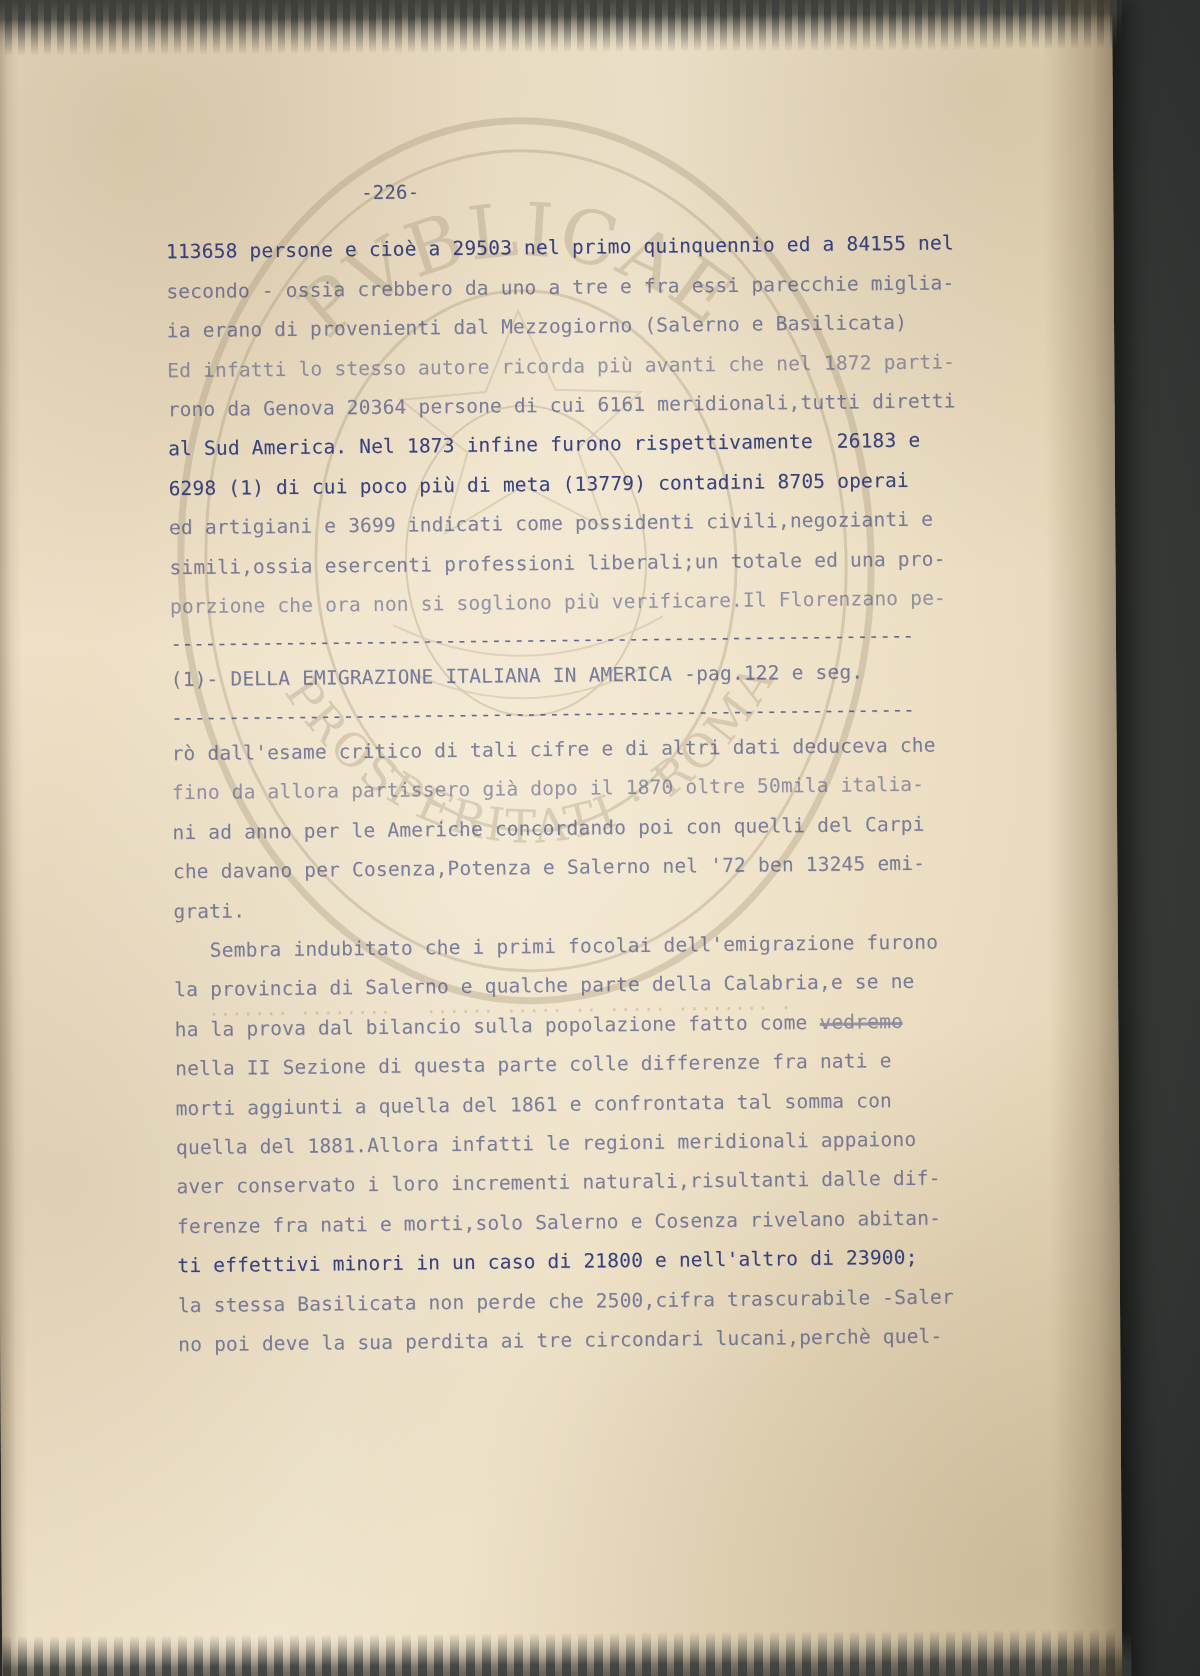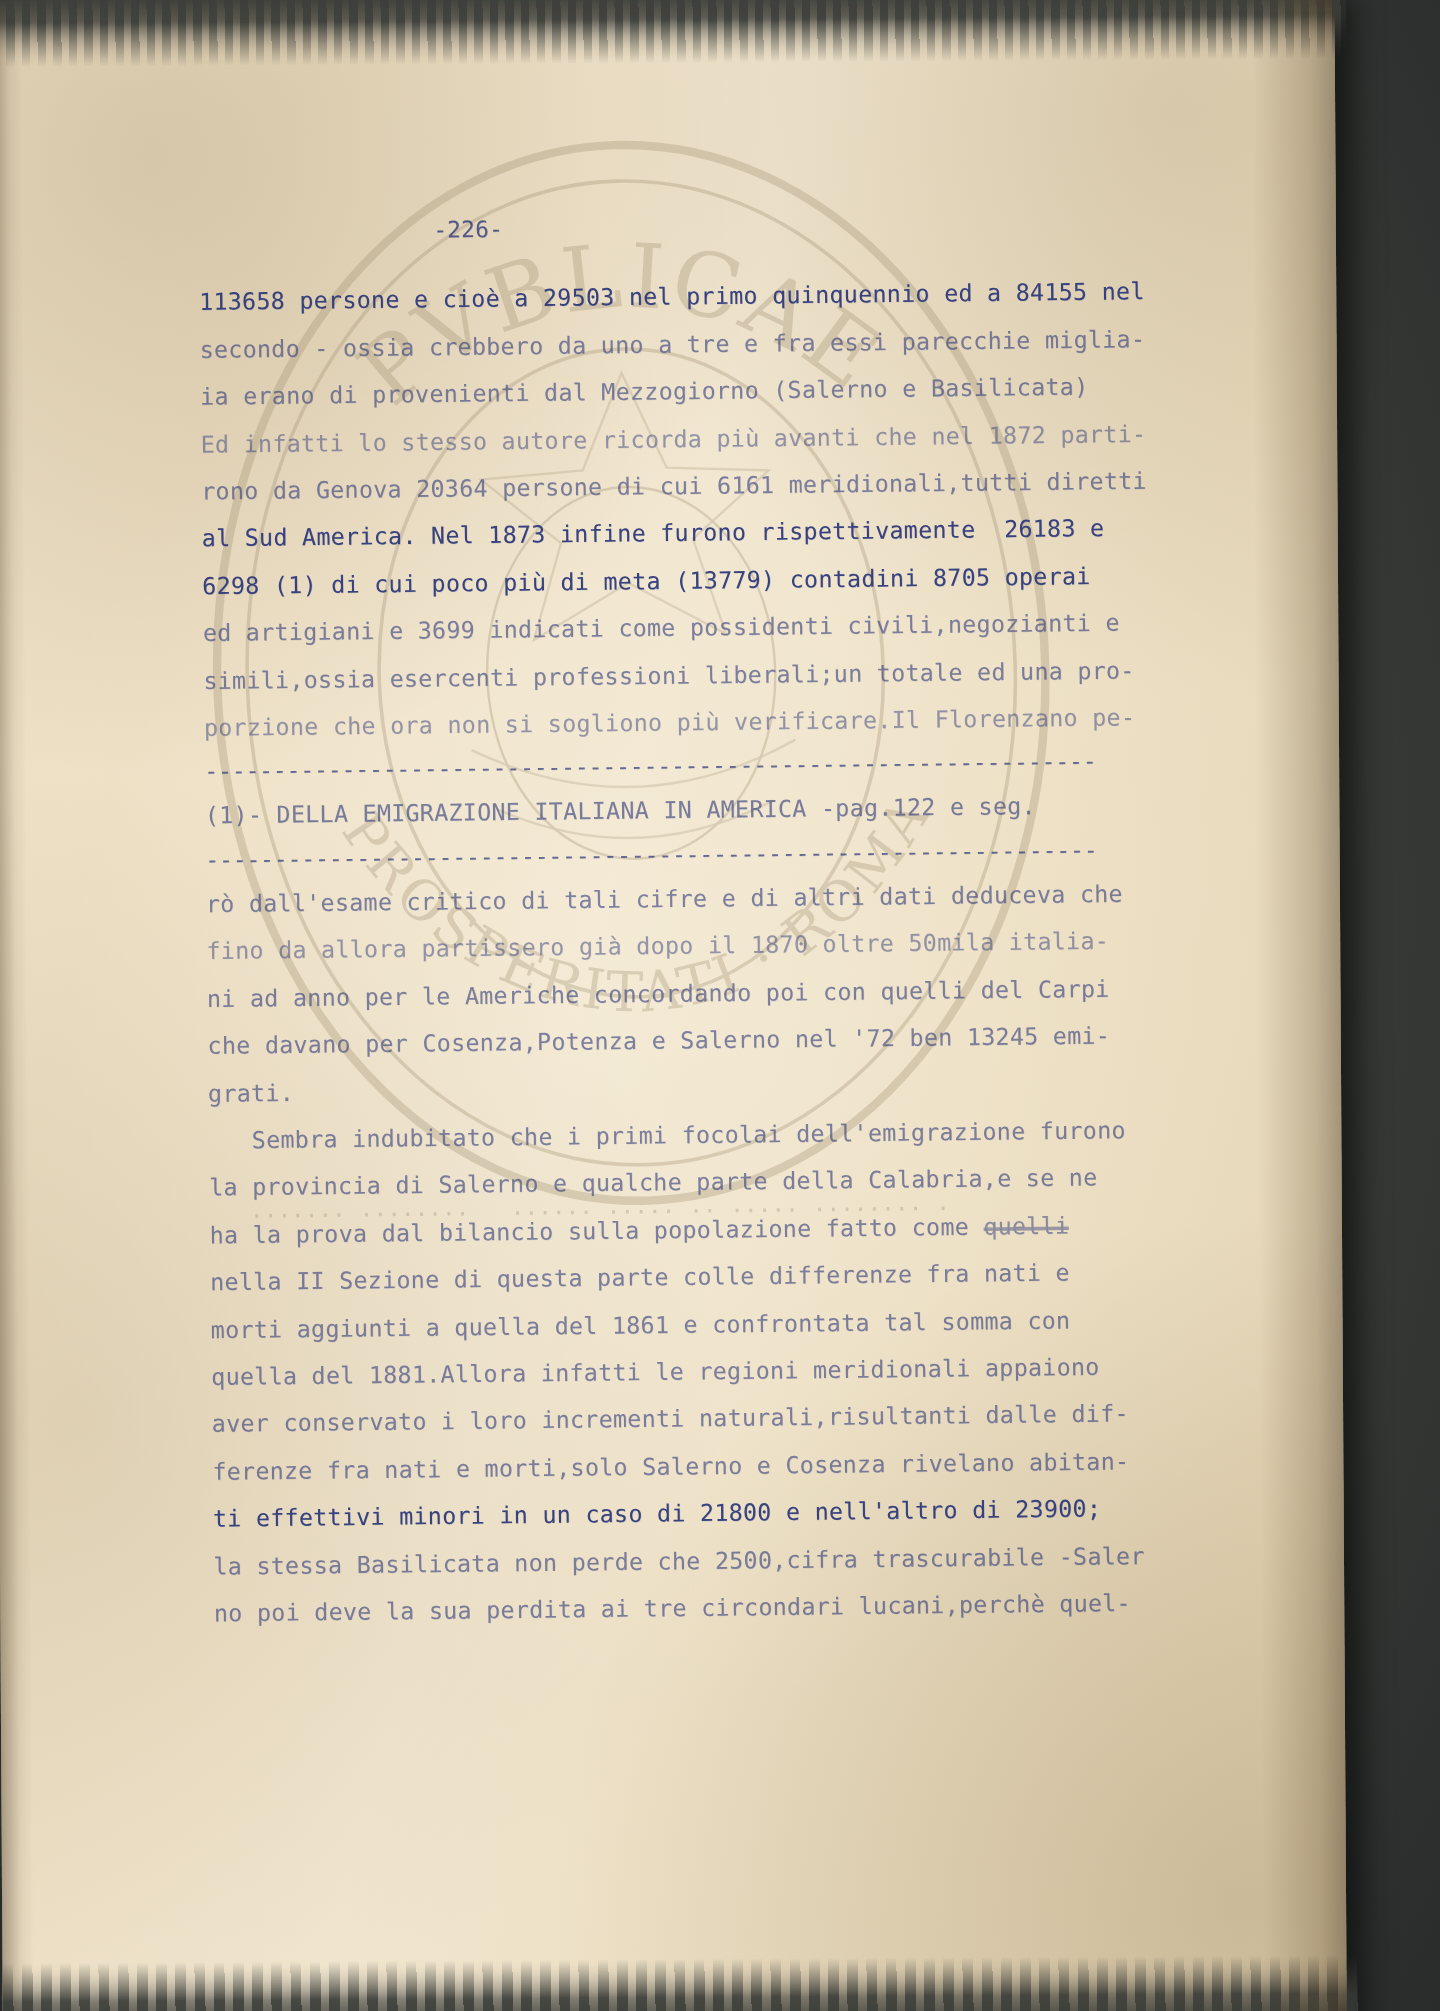--- a/index.html
+++ b/index.html
@@ -246,21 +246,21 @@
       <div class="rule">-----------------------------------------------------------------</div>
 
       <div class="line faded">rò dall'esame critico di tali cifre e di altri dati deduceva che</div>
       <div class="line faded2">fino da allora partissero già dopo il 1870 oltre 50mila italia-</div>
       <div class="line faded">ni ad anno per le Americhe concordando poi con quelli del Carpi</div>
       <div class="line faded">che davano per Cosenza,Potenza e Salerno nel '72 ben 13245 emi-</div>
       <div class="line faded">grati.</div>
 
       <div class="line indent faded">Sembra indubitato che i primi focolai dell'emigrazione furono</div>
       <div class="line faded">la provincia di Salerno e qualche parte della Calabria,e se ne</div>
-      <div class="line faded"><span>ha la prova dal bilancio sulla popolazione fatto come </span><span class="strike">quelli</span></div>
+      <div class="line faded"><span>ha la prova dal bilancio sulla popolazione fatto come </span><span class="strike">vedremo</span></div>
       <div class="line faded">nella II Sezione di questa parte colle differenze fra nati e</div>
       <div class="line faded">morti aggiunti a quella del 1861 e confrontata tal somma con</div>
       <div class="line faded">quella del 1881.Allora infatti le regioni meridionali appaiono</div>
       <div class="line faded">aver conservato i loro incrementi naturali,risultanti dalle dif-</div>
       <div class="line faded">ferenze fra nati e morti,solo Salerno e Cosenza rivelano abitan-</div>
       <div class="line strong">ti effettivi minori in un caso di 21800 e nell'altro di 23900;</div>
       <div class="line faded">la stessa Basilicata non perde che 2500,cifra trascurabile -Saler</div>
       <div class="line faded">no poi deve la sua perdita ai tre circondari lucani,perchè quel-</div>
 
     </div>

